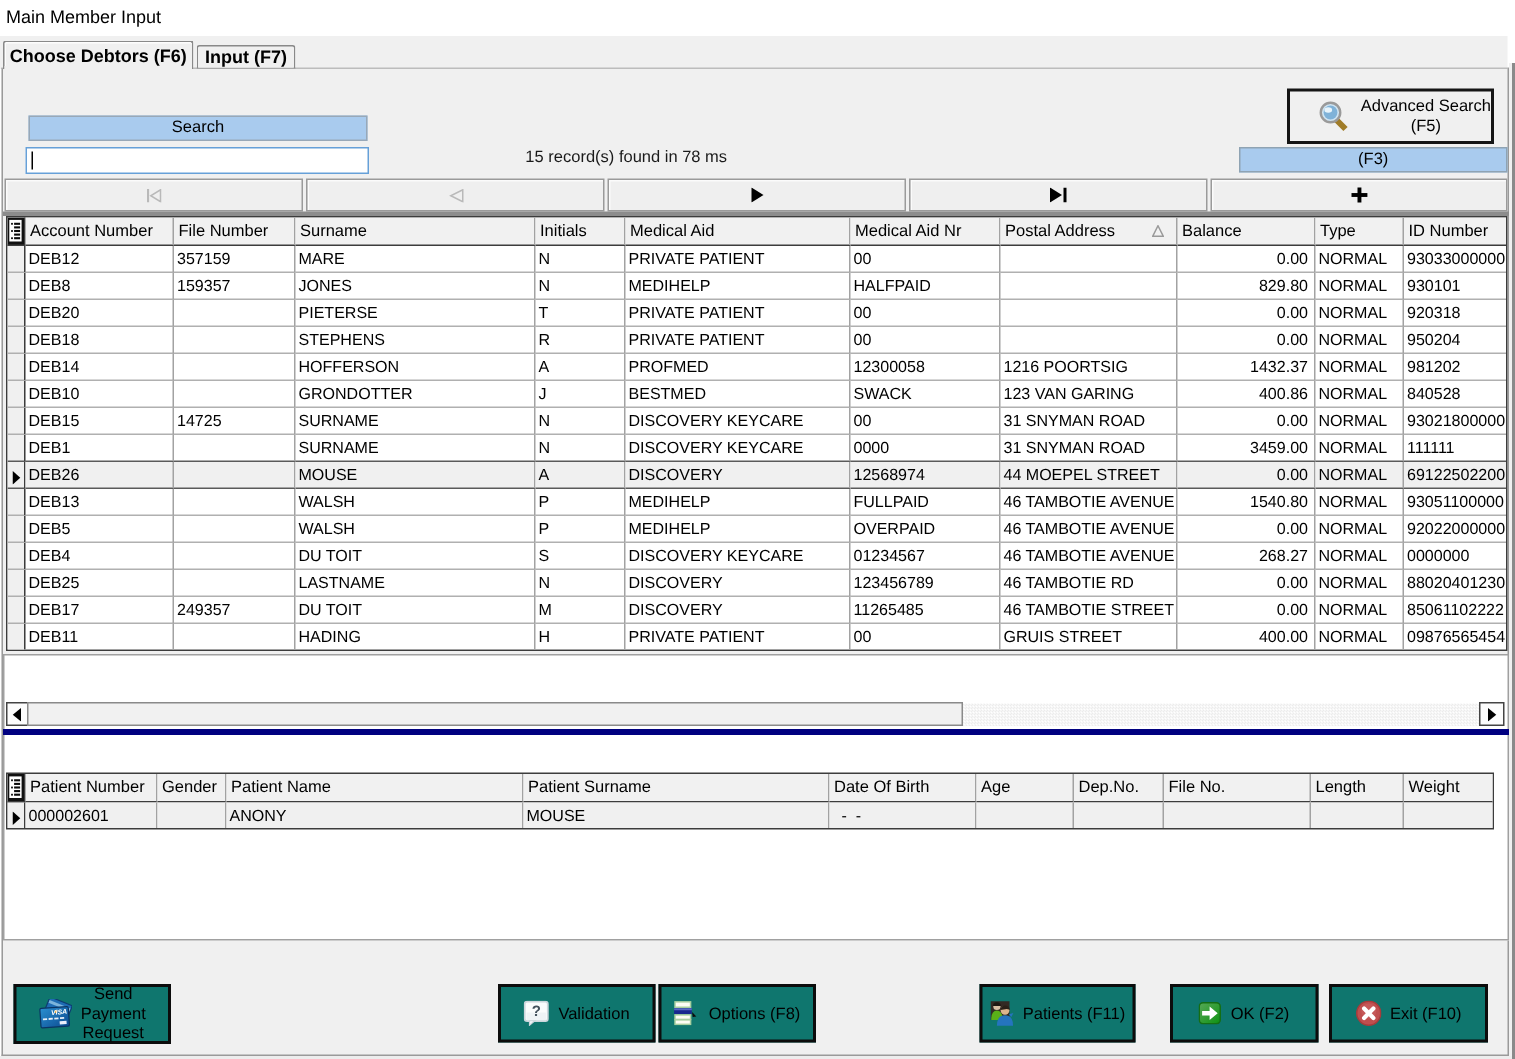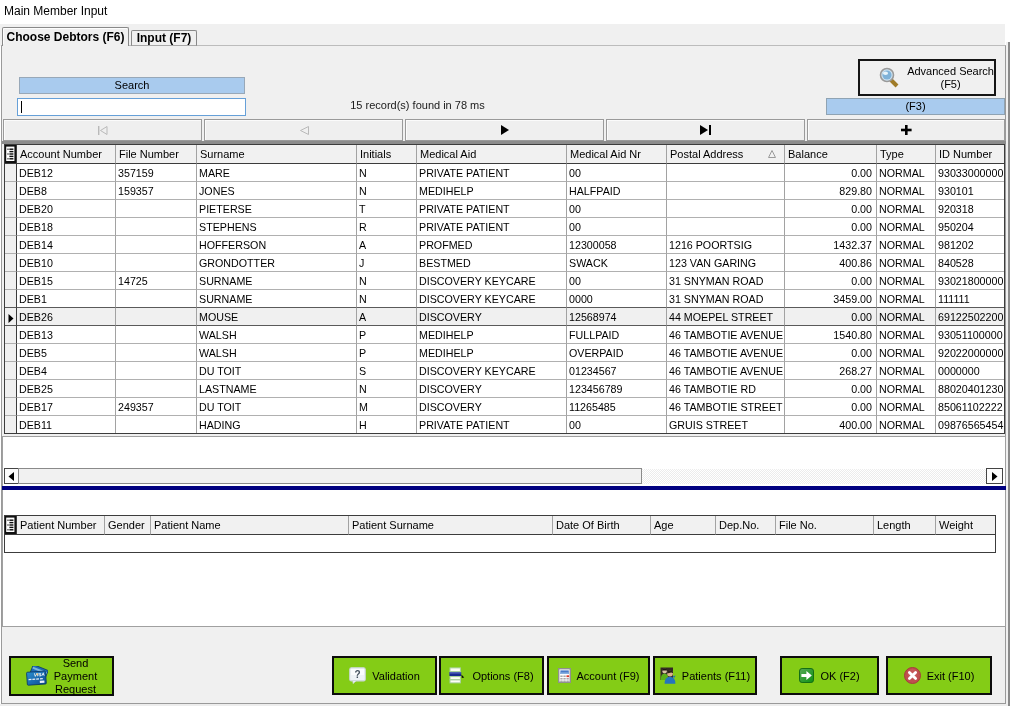--- a/index.html
+++ b/index.html
@@ -39,21 +39,21 @@
 
 #lower { left:2px; top:436px; width:1004px; height:191px; background:#fff; border:1px solid #a0a0a0; }
 #sb-left { left:4px; top:468px; width:15px; height:16px; background:#fcfcfc; border:1px solid #444; display:flex; align-items:center; justify-content:center; }
 #sb-thumb { left:18px; top:468px; width:624px; height:16px; background:#f1f1f1; border:1px solid #8a8a8a; }
 #sb-track { left:642px; top:469px; width:344px; height:15px; background:repeating-conic-gradient(#ffffff 0% 25%, #ececec 0% 50%) 0 0/2px 2px; }
 #sb-right { left:986px; top:468px; width:17px; height:16px; background:#fcfcfc; border:1px solid #444; display:flex; align-items:center; justify-content:center; }
 #navy { left:2px; top:486px; width:1004px; height:4px; background:#000080; }
 #grid2 { left:4px; top:490px; width:992px; height:38px; border:1px solid #3c3c3c; background:#fff; overflow:hidden;margin-top:25px; }
 #t2 th { height:18px; }
 
-.btn { top:656px; height:39px; background:#84cc16; border:2px solid #0c0c0c; display:flex; align-items:center; justify-content:center; gap:6px; font-size:11px; color:#000; }
+.btn { top:656px; height:39px; background:#0f766e; border:2px solid #0c0c0c; display:flex; align-items:center; justify-content:center; gap:6px; font-size:11px; color:#000; }
 #bframe-r { left:1006px; top:42px; width:2px; height:664px; background:#f0f0f0; }
 #bframe-r2 { left:1008px; top:42px; width:2px; height:664px; background:#8a8a8a; }
 #bframe-b { left:0px; top:704px; width:1008px; height:2px; background:#ededed; }
 </style>
 </head>
 <body>
 <div id="win">
   <div class="abs" id="title">Main Member Input</div>
   <div class="abs" id="tabstrip"></div>
   <div class="abs" id="panel"></div>
@@ -404,20 +404,37 @@
             <th>Gender</th>
             <th>Patient Name</th>
             <th>Patient Surname</th>
             <th>Date Of Birth</th>
             <th>Age</th>
             <th>Dep.No.</th>
             <th>File No.</th>
             <th>Length</th>
             <th>Weight</th>
     </tr>
+    <tr class="sel">
+            <td class="g">
+              <svg width="6" height="9" viewBox="0 0 6 9" style="display:block;margin:4px auto 0;">
+                <path d="M0.5 0 L5.5 4.5 L0.5 9 Z" fill="#000"></path>
+              </svg>
+            </td>
+            <td>000002601</td>
+            <td></td>
+            <td>ANONY</td>
+            <td>MOUSE</td>
+            <td style="padding-left:8px;">-&nbsp;&nbsp;-</td>
+            <td></td>
+            <td></td>
+            <td></td>
+            <td></td>
+            <td></td>
+          </tr>
   </tbody>
       </table>
   </div>
 
   <div class="abs btn" style="left:9px;width:105px;height:40px;">
     <svg width="22" height="21" viewBox="0 0 22 21">
       <defs>
           <linearGradient id="cg" x1="0" y1="0" x2="1" y2="1">
             <stop offset="0" stop-color="#2a8fd0"></stop>
             <stop offset="1" stop-color="#0c4a90"></stop>
@@ -457,39 +474,20 @@
           <rect x="1" y="0.9" width="10.4" height="3.6"></rect>
           <rect x="1" y="9.6" width="10.4" height="3"></rect>
           <rect x="1" y="12.9" width="10.4" height="3"></rect>
         </g>
         <rect x="0.4" y="5.2" width="11.8" height="3.8" fill="#18288e"></rect>
         <rect x="0.4" y="5.2" width="11.8" height="1.3" fill="#5a68c4"></rect>
         <path d="M12.4 7.6 L15.2 10.6 L12.8 11 Z" fill="#0c0c0c"></path>
       </svg>
     <span>Options (F8)</span>
   </div>
-  <div class="abs btn" style="left:547px;width:103px;">
-    <svg width="13" height="15" viewBox="0 0 13 15">
-        <rect x="0.7" y="0.7" width="11.6" height="13.6" fill="#fdfdfd" stroke="#909090" stroke-width="1.4"></rect>
-        <rect x="2.4" y="2.4" width="8.4" height="3.6" fill="#4a7cc8"></rect>
-        <rect x="2.4" y="4.4" width="8.4" height="1.6" fill="#88b0e0"></rect>
-        <g fill="#a8a8a8">
-          <rect x="2.3" y="7.5" width="2.3" height="1.5"></rect>
-          <rect x="5.4" y="7.5" width="2.3" height="1.5"></rect>
-          <rect x="2.3" y="10" width="2.3" height="1.5"></rect>
-          <rect x="5.4" y="10" width="2.3" height="1.5"></rect>
-          <rect x="8.5" y="10" width="2.3" height="1.5"></rect>
-          <rect x="2.3" y="12.5" width="2.3" height="1.5"></rect>
-          <rect x="5.4" y="12.5" width="2.3" height="1.5"></rect>
-          <rect x="8.5" y="12.5" width="2.3" height="1.5"></rect>
-        </g>
-        <rect x="8.5" y="7.3" width="2.6" height="1.8" fill="#dc3828"></rect>
-      </svg>
-    <span>Account (F9)</span>
-  </div>
   <div class="abs btn" style="left:653px;width:104px;">
     <svg width="16" height="17" viewBox="0 0 16 17">
         <rect x="0.5" y="0.5" width="12.5" height="12.5" fill="#332a24"></rect>
         <circle cx="4.6" cy="4" r="2.4" fill="#d8c0a4"></circle>
         <path d="M4.6 1.2 a2.8 2.8 0 0 1 2.8 2.4 l-5.6 0 a2.8 2.8 0 0 1 2.8 -2.4" fill="#1e1812"></path>
         <path d="M0.8 13 Q0.8 6.6 4.6 6.6 Q8.4 6.6 8.4 13 Z" fill="#5ab018"></path>
         <circle cx="10" cy="6.6" r="2.9" fill="#dcb48c"></circle>
         <path d="M10 3.4 a3.2 3.2 0 0 1 3.2 2.8 l-2 -0.6 l-4.2 0.8 a3.2 3.2 0 0 1 3 -3" fill="#2a2018"></path>
         <path d="M4.6 16.8 Q4.6 9.8 10 9.8 Q15.4 9.8 15.4 16.8 Z" fill="#2574be"></path>
         <path d="M12.6 9.2 L15.6 8.4 L14.2 11 Z" fill="#2574be"></path>

